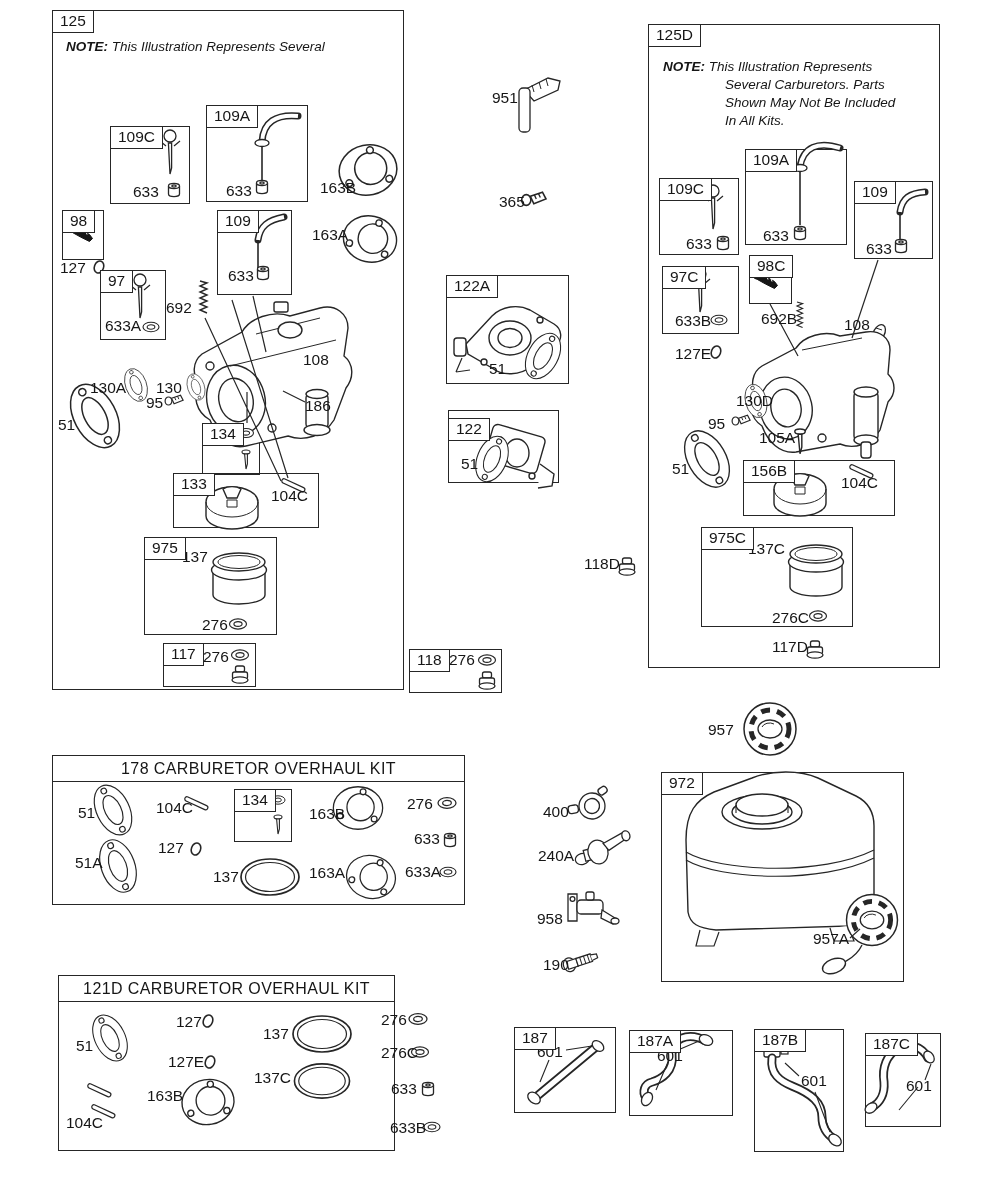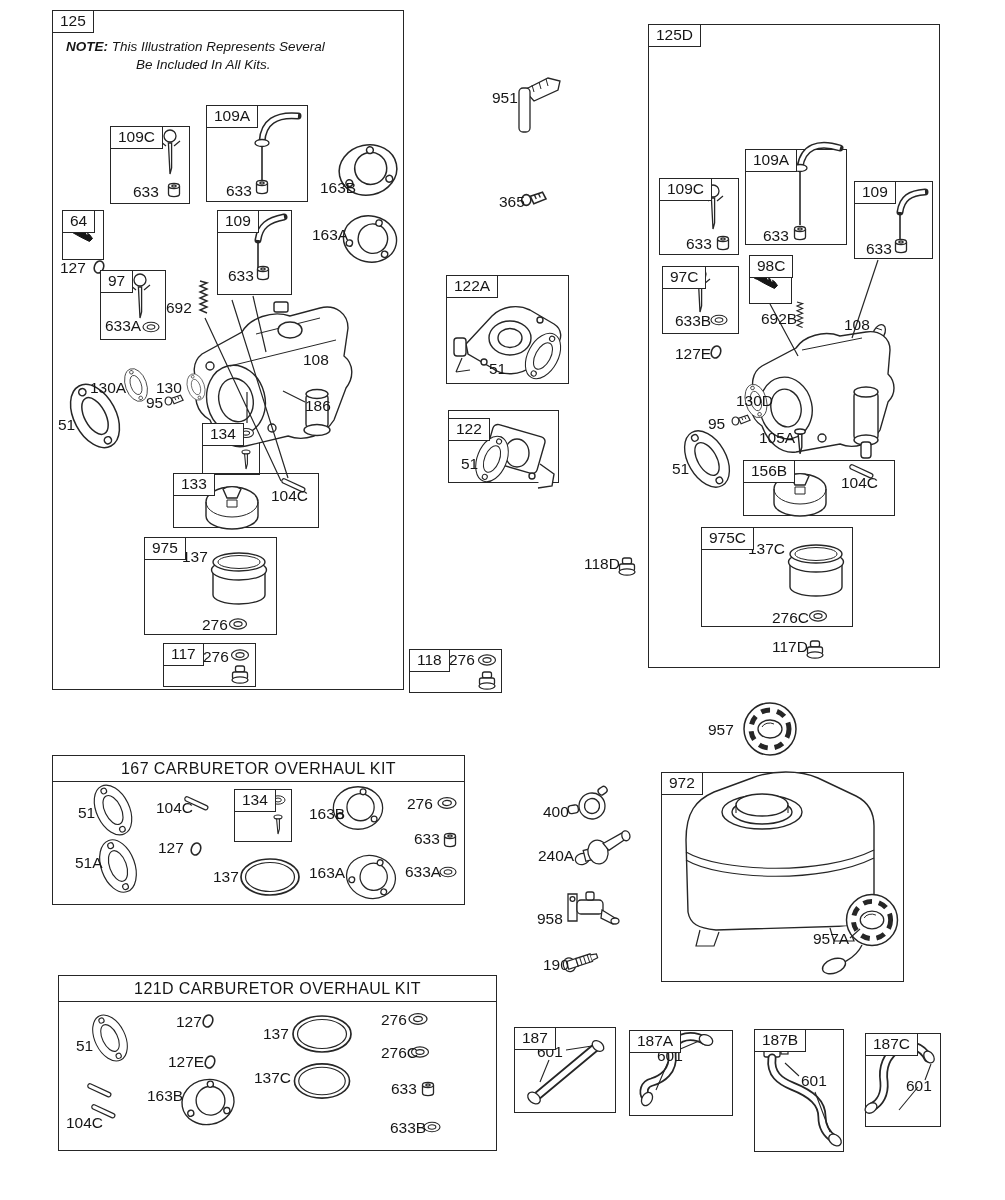--- a/index.html
+++ b/index.html
@@ -43,23 +43,23 @@
   <div class="box" style="left:743px;top:460px;width:152px;height:56px"></div>
   <div class="box" style="left:701px;top:527px;width:152px;height:100px"></div>
   <div class="box" style="left:661px;top:772px;width:243px;height:210px"></div>
   <div class="box" style="left:514px;top:1027px;width:102px;height:86px"></div>
   <div class="box" style="left:629px;top:1030px;width:104px;height:86px"></div>
   <div class="box" style="left:754px;top:1029px;width:90px;height:123px"></div>
   <div class="box" style="left:865px;top:1033px;width:76px;height:94px"></div>
   <div class="box" style="left:234px;top:789px;width:58px;height:53px"></div>
 
   <div class="box" style="left:52px;top:755px;width:413px;height:150px">
-    <div class="kit-title">167 CARBURETOR OVERHAUL KIT</div>
+    <div class="kit-title">178 CARBURETOR OVERHAUL KIT</div>
   </div>
-  <div class="box" style="left:58px;top:975px;width:439px;height:176px">
+  <div class="box" style="left:58px;top:975px;width:337px;height:176px">
     <div class="kit-title">121D CARBURETOR OVERHAUL KIT</div>
   </div>
 
   <svg class="art" width="1005" height="1200" viewBox="0 0 1005 1200">
     <defs>
       <g id="sym-washer" stroke="#262626" fill="#fff" stroke-width="1.4">
         <ellipse rx="10" ry="6"></ellipse>
           <ellipse rx="4.8" ry="2.8"></ellipse>
       </g>
       <g id="sym-oring" stroke="#262626" fill="none" stroke-width="1.6">
@@ -394,21 +394,21 @@
       <ellipse cx="929" cy="1057" rx="6.5" ry="4.5" transform="rotate(55 929 1057)" fill="#fff" stroke-width="1.3"></ellipse>
       <ellipse cx="871" cy="1108" rx="6.5" ry="4.5" transform="rotate(-35 871 1108)" fill="#fff" stroke-width="1.3"></ellipse>
       <path d="M918,1087 L899,1110 M925,1080 L931,1064" stroke-width="1.1" fill="none"></path>
     </g>
   </svg>
 
   <span class="tag" style="left:52px;top:10px">125</span>
   <span class="tag" style="left:110px;top:126px">109C</span>
   <span class="tag" style="left:206px;top:105px">109A</span>
   <span class="tag" style="left:217px;top:210px">109</span>
-  <span class="tag" style="left:62px;top:210px">64</span>
+  <span class="tag" style="left:62px;top:210px">98</span>
   <span class="tag" style="left:100px;top:270px">97</span>
   <span class="tag" style="left:202px;top:423px">134</span>
   <span class="tag" style="left:173px;top:473px">133</span>
   <span class="tag" style="left:144px;top:537px">975</span>
   <span class="tag" style="left:163px;top:643px">117</span>
   <span class="tag" style="left:409px;top:649px">118</span>
   <span class="tag" style="left:446px;top:275px">122A</span>
   <span class="tag" style="left:448px;top:418px">122</span>
   <span class="tag" style="left:648px;top:24px">125D</span>
   <span class="tag" style="left:745px;top:149px">109A</span>
@@ -421,21 +421,27 @@
   <span class="tag" style="left:661px;top:772px">972</span>
   <span class="tag" style="left:514px;top:1027px">187</span>
   <span class="tag" style="left:629px;top:1030px">187A</span>
   <span class="tag" style="left:754px;top:1029px">187B</span>
   <span class="tag" style="left:865px;top:1033px">187C</span>
   <span class="tag" style="left:234px;top:789px">134</span>
 
   <div class="note" style="left:66px;top:38px;width:310px">
     <div><span class="nw">NOTE:</span>
       <span>This Illustration Represents Several</span></div>
-    <div class="ind" style="padding-left:70px">Be Included In All Kits.</div>
+  </div>
+  <div class="note" style="left:663px;top:58px;width:266px">
+    <div><span class="nw">NOTE:</span>
+      <span>This Illustration Represents</span></div>
+    <div class="ind">Several Carburetors. Parts</div>
+    <div class="ind">Shown May Not Be Included</div>
+    <div class="ind">In All Kits.</div>
   </div>
 
   <span class="lbl" style="left:133px;top:184px">633</span>
   <span class="lbl" style="left:226px;top:183px">633</span>
   <span class="lbl" style="left:320px;top:180px">163B</span>
   <span class="lbl" style="left:312px;top:227px">163A</span>
   <span class="lbl" style="left:228px;top:268px">633</span>
   <span class="lbl" style="left:60px;top:260px">127</span>
   <span class="lbl" style="left:105px;top:318px">633A</span>
   <span class="lbl" style="left:166px;top:300px">692</span>

